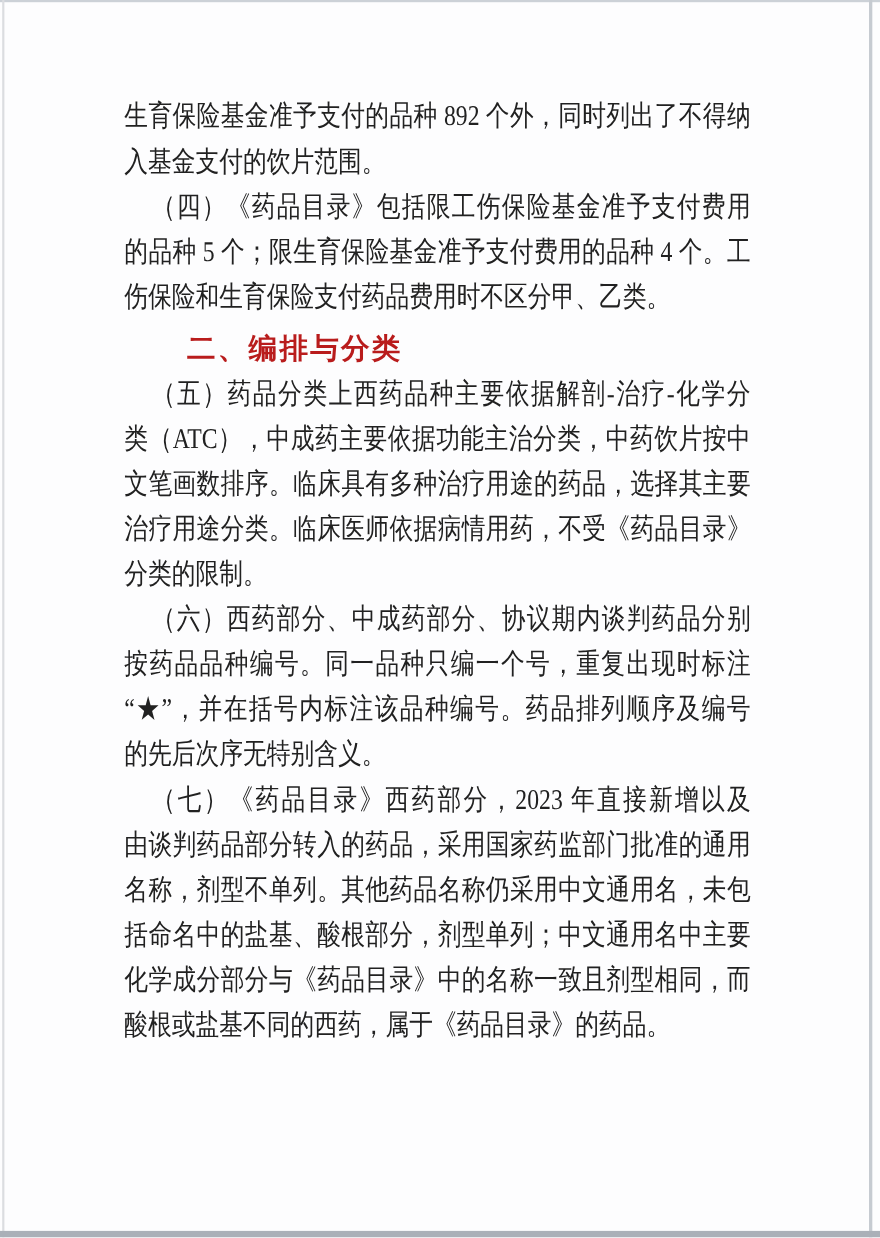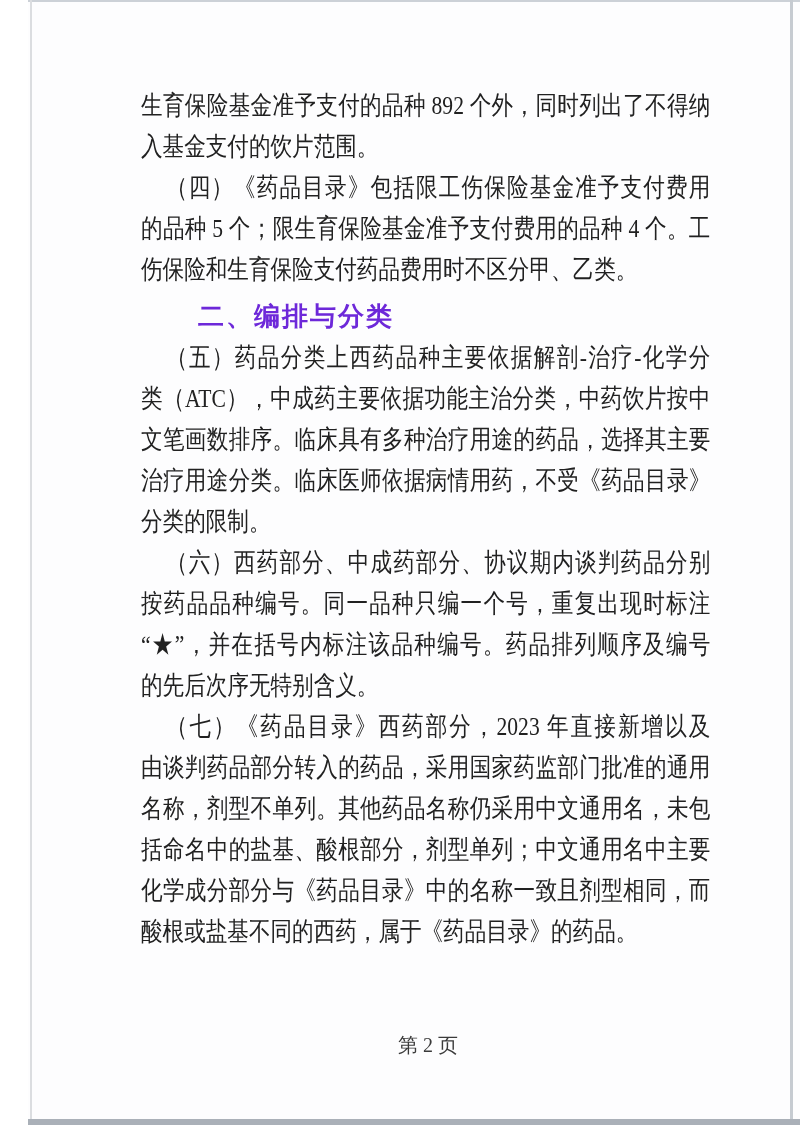--- a/index.html
+++ b/index.html
@@ -11,21 +11,20 @@
     height: 1125px;
     position: relative;
     background: #ffffff;
     overflow: hidden;
     font-family: "Liberation Serif", "DejaVu Serif", serif;
   }
   .page {
     position: absolute;
     inset: 0;
     background: #fdfdfe;
-    margin-left: 28px;
   }
   .edge-top {
     position: absolute;
     top: 0; left: 0;
     width: 800px; height: 2px;
     background: #ccd1d7;
   }
   .edge-left {
     position: absolute;
     top: 0; left: 2px;
@@ -67,21 +66,21 @@
     text-align: justify;
     text-align-last: justify;
   }
   .indent { text-indent: 30px; }
   .heading {
     font-family: "Liberation Sans", "DejaVu Sans", sans-serif;
     font-weight: 700;
     font-size: 26px;
     line-height: 41px;
     height: 41px;
-    color: #6d28d9;
+    color: #b91c1c;
     padding-left: 57px;
     letter-spacing: 2px;
   }
   .heading.gap-above { margin-top: 6px; }
   .page-num {
     position: absolute;
     top: 1032px;
     left: 0;
     width: 800px;
     text-align: center;
@@ -122,14 +121,13 @@
 
 
     <div class="bline justify indent">（七）《药品目录》西药部分，2023 年直接新增以及</div>
     <div class="bline justify">由谈判药品部分转入的药品，采用国家药监部门批准的通用</div>
     <div class="bline justify">名称，剂型不单列。其他药品名称仍采用中文通用名，未包</div>
     <div class="bline justify">括命名中的盐基、酸根部分，剂型单列；中文通用名中主要</div>
     <div class="bline justify">化学成分部分与《药品目录》中的名称一致且剂型相同，而</div>
     <div class="bline">酸根或盐基不同的西药，属于《药品目录》的药品。</div>
   </div>
 
-  <div class="page-num">第 2 页</div>
 </div>
 
 </body></html>

